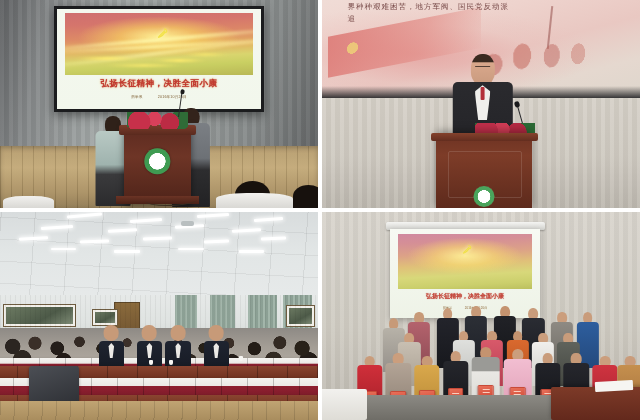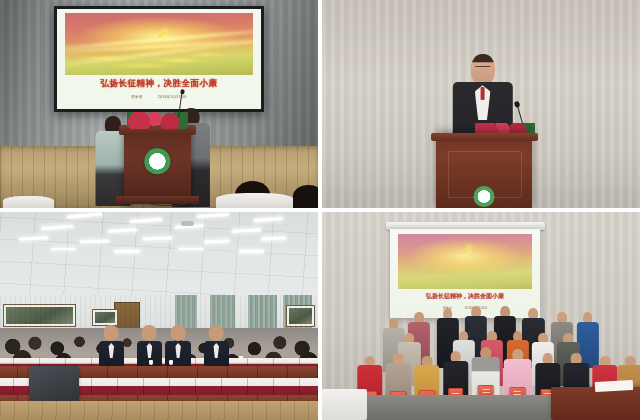--- a/index.html
+++ b/index.html
@@ -495,20 +495,27 @@
 
     <div class="fg-head" style="left:74%;width:11%;height:13%;"></div>
     <div class="fg-shoulder" style="left:68%;width:24%;height:7%;"></div>
     <div class="fg-head" style="left:92%;width:10%;height:11%;"></div>
     <div class="fg-shoulder" style="left:1%;width:16%;height:6%;"></div>
   </div>
 
   <div class="panel p2">
     <div class="p2-wall"></div>
 
+    <div class="p2-slide">
+      <div class="p2-flag"></div>
+      <div class="p2-pole"></div>
+      <div class="p2-figures"></div>
+      <div class="p2-text1">界种种艰难困苦，地方军阀、国民党反动派</div>
+      <div class="p2-text2">追</div>
+    </div>
 
     <div class="p2-woman">
       <div class="head"></div>
       <div class="glasses"></div>
       <div class="body"></div>
       <div class="shirt"></div>
       <div class="tie"></div>
     </div>
 
     <div class="p2-mic"></div>

